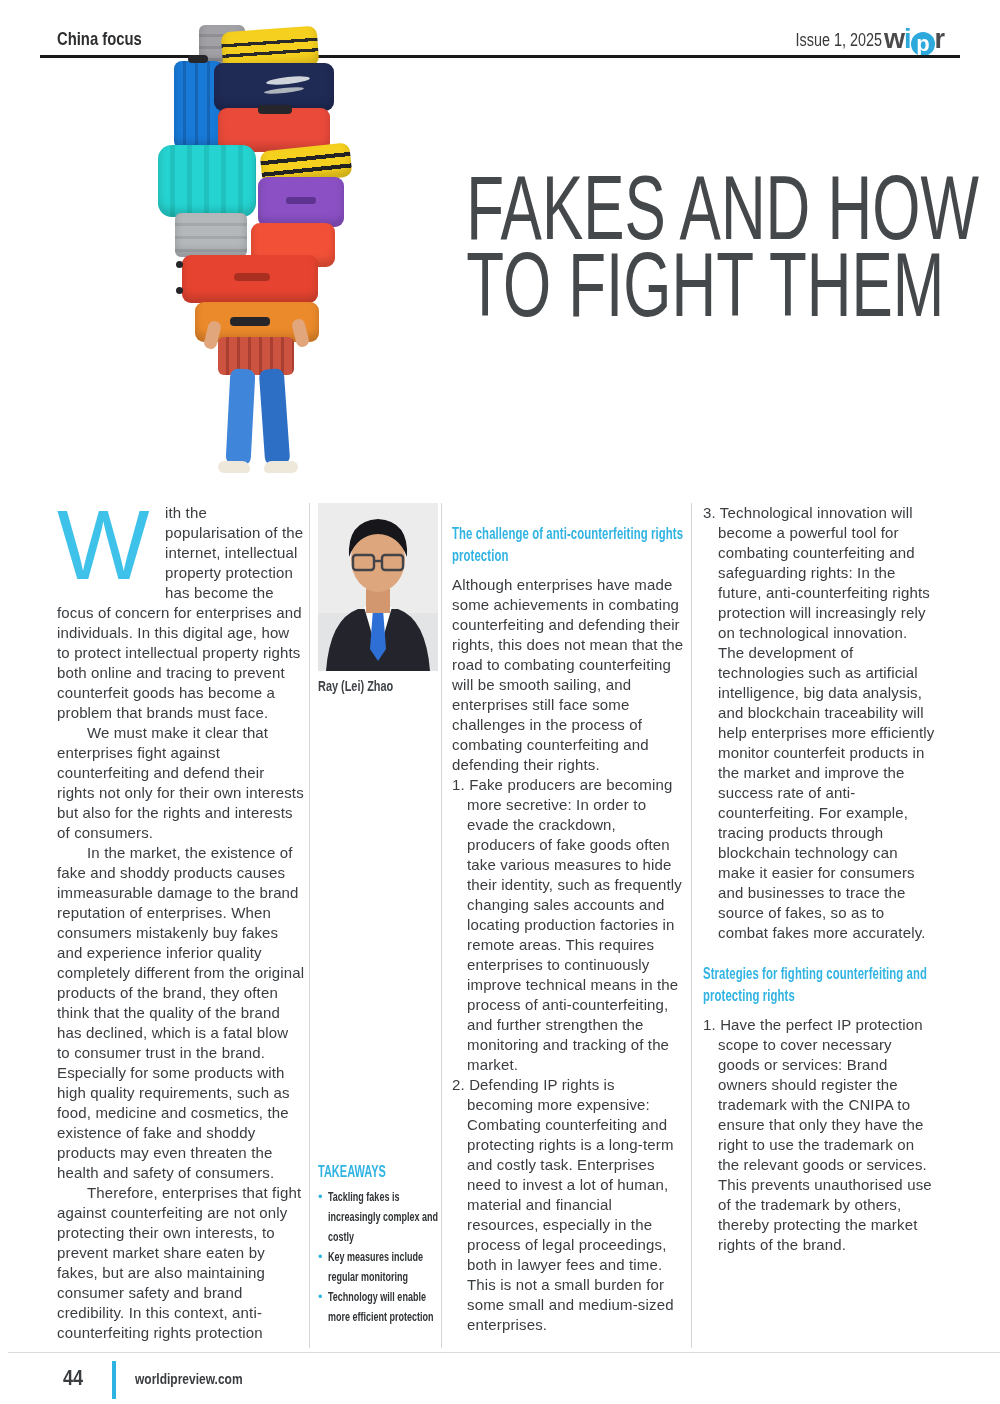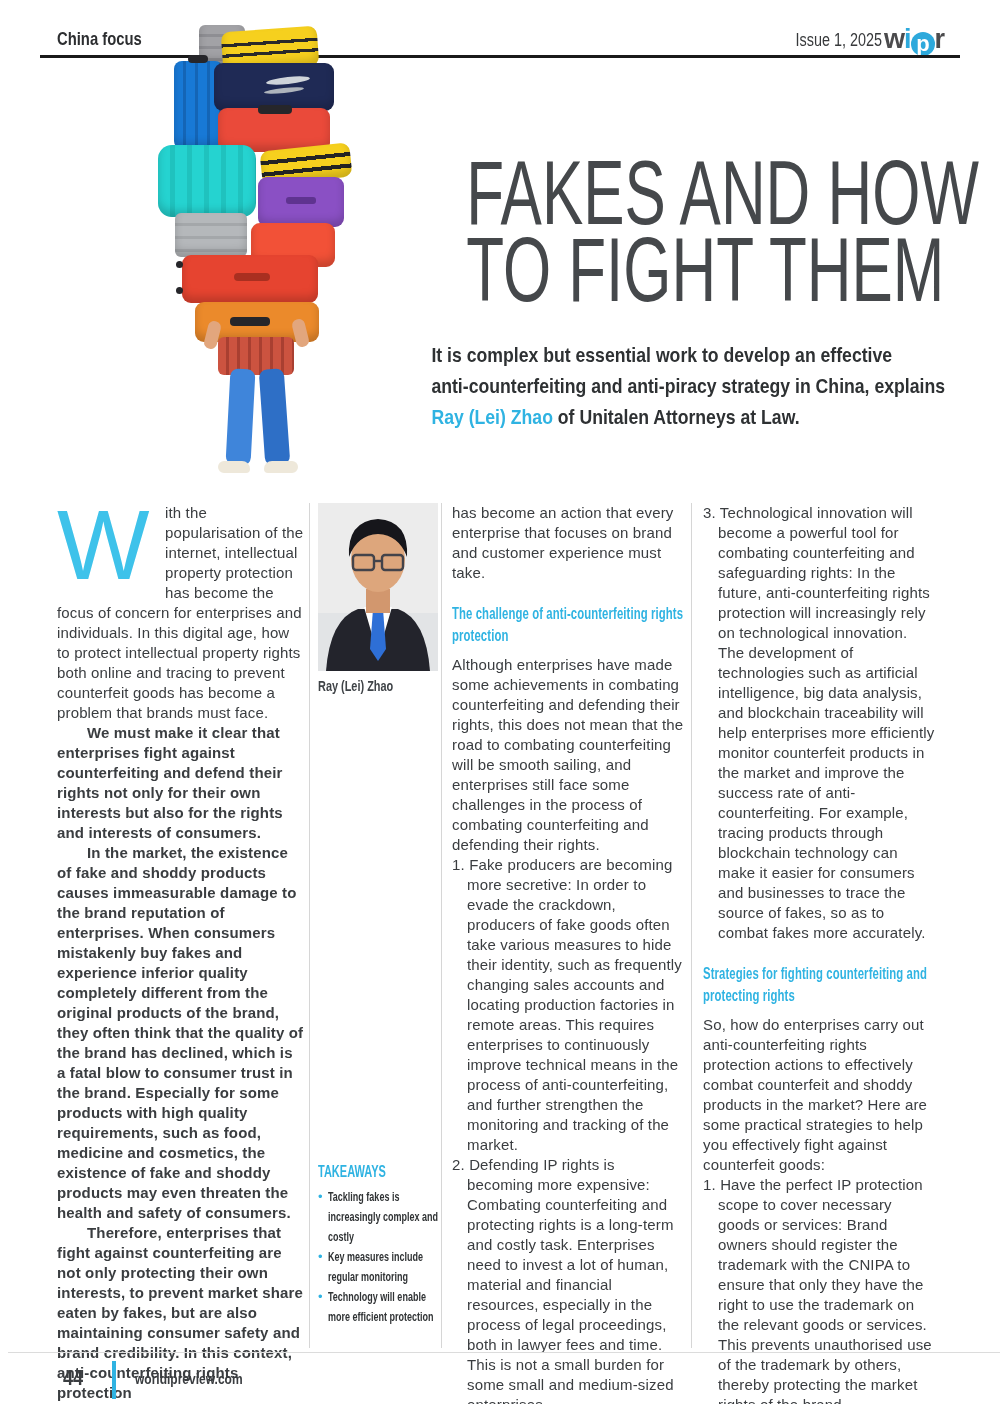--- a/index.html
+++ b/index.html
@@ -21,32 +21,32 @@
   .hd-rule{position:absolute;left:40px;right:40px;top:55px;height:3px;background:#191919;z-index:1;}
 
   
   .stack{position:absolute;left:158px;top:25px;width:200px;height:458px;z-index:2;}
   .stack div{position:absolute;}
   .case{border-radius:9px;box-shadow:inset 0 -6px 8px rgba(0,0,0,.18);}
   .handle{background:#26262a;border-radius:4px;box-shadow:none;}
   .wheel{width:7px;height:7px;border-radius:50%;background:#26262a;}
 
   
-  .hero{position:absolute;left:385px;top:155px;width:580px;text-align:left;z-index:3;}
+  .hero{position:absolute;left:385px;top:170px;width:580px;text-align:center;z-index:3;}
   .title-line{font-size:86px;line-height:77px;color:#45484b;white-space:nowrap;
         transform:scale(0.72,1.05);transform-origin:50% 50%;font-weight:400;}
   .standfirst{margin-top:30px;}
   .sf-line{font-size:21px;line-height:31px;font-weight:bold;color:#2e3133;white-space:nowrap;
         transform:scaleX(0.84);transform-origin:50% 50%;}
   .sf-author{color:#2fb3e2;}
 
   
   .col{position:absolute;top:503px;font-size:15px;line-height:20px;color:#3a3d40;letter-spacing:.15px;}
   .col p{margin:0;}
-  .col p.ind{text-indent:30px;font-weight:bold;}
+  .col p.ind{text-indent:30px;}
   .col p.li{padding-left:15px;text-indent:-15px;}
   #col1{left:57px;width:248px;}
   #col3{left:452px;width:232px;}
   #col4{left:703px;width:233px;}
   .vrule{position:absolute;top:503px;height:845px;width:1px;background:#d6d6d6;}
 
   .dropcap{float:left;width:102px;height:82px;margin:2px 6px 0 0;font-size:98px;line-height:80px;
         color:#3ec2ea;font-weight:400;}
 
   .sec-h{display:block;width:150%;transform:scaleX(0.667);transform-origin:0 0;
@@ -112,25 +112,20 @@
     <div style="left:136px;top:294px;width:13px;height:28px;background:#e2a67d;border-radius:6px;transform:rotate(-14deg);"></div>
     <div style="left:70px;top:344px;width:25px;height:96px;background:#3f85da;border-radius:8px;transform:rotate(3deg);"></div>
     <div style="left:104px;top:344px;width:25px;height:96px;background:#2e6fc6;border-radius:8px;transform:rotate(-4deg);"></div>
     <div style="left:60px;top:436px;width:32px;height:12px;background:#eee8da;border-radius:6px 8px 4px 6px;"></div>
     <div style="left:106px;top:436px;width:34px;height:12px;background:#eee8da;border-radius:8px 6px 6px 4px;"></div>
   </div>
 
   <div class="hero">
     <div class="title-line">FAKES AND HOW</div>
     <div class="title-line">TO FIGHT THEM</div>
-    <div class="standfirst">
-      <div class="sf-line">It is complex but essential work to develop an effective</div>
-      <div class="sf-line">anti-counterfeiting and anti-piracy strategy in China, explains</div>
-      <div class="sf-line"><span class="sf-author">Ray (Lei) Zhao</span><span> of Unitalen Attorneys at Law.</span></div>
-    </div>
   </div>
 
   <div class="vrule" style="left:309px;"></div>
   <div class="vrule" style="left:441px;"></div>
   <div class="vrule" style="left:691px;"></div>
 
   <div class="col" id="col1">
     <p><span class="dropcap">W</span><span>ith the popularisation of the internet, intellectual property protection has become the focus of concern for enterprises and individuals. In this digital age, how to protect intellectual property rights both online and tracing to prevent counterfeit goods has become a problem that brands must face.</span></p>
     <p class="ind">We must make it clear that enterprises fight against counterfeiting and defend their rights not only for their own interests but also for the rights and interests of consumers.</p>
     <p class="ind">In the market, the existence of fake and shoddy products causes immeasurable damage to the brand reputation of enterprises. When consumers mistakenly buy fakes and experience inferior quality completely different from the original products of the brand, they often think that the quality of the brand has declined, which is a fatal blow to consumer trust in the brand. Especially for some products with high quality requirements, such as food, medicine and cosmetics, the existence of fake and shoddy products may even threaten the health and safety of consumers.</p>
@@ -166,31 +161,29 @@
         <span class="tk-text">Key measures include regular monitoring</span>
       </div>
       <div class="tk-item">
         <span class="tk-bullet">•</span>
         <span class="tk-text">Technology will enable more efficient protection</span>
       </div>
     </div>
   </div>
 
   <div class="col" id="col3">
-    <p>has become an action that every enterprise that focuses on brand and customer experience must take.</p>
     <span class="sec-h">The challenge of anti-counterfeiting rights protection</span>
     <p>Although enterprises have made some achievements in combating counterfeiting and defending their rights, this does not mean that the road to combating counterfeiting will be smooth sailing, and enterprises still face some challenges in the process of combating counterfeiting and defending their rights.</p>
     <p class="li">1. Fake producers are becoming more secretive: In order to evade the crackdown, producers of fake goods often take various measures to hide their identity, such as frequently changing sales accounts and locating production factories in remote areas. This requires enterprises to continuously improve technical means in the process of anti-counterfeiting, and further strengthen the monitoring and tracking of the market.</p>
     <p class="li">2. Defending IP rights is becoming more expensive: Combating counterfeiting and protecting rights is a long-term and costly task. Enterprises need to invest a lot of human, material and financial resources, especially in the process of legal proceedings, both in lawyer fees and time. This is not a small burden for some small and medium-sized enterprises.</p>
   </div>
 
   <div class="col" id="col4">
     <p class="li">3. Technological innovation will become a powerful tool for combating counterfeiting and safeguarding rights: In the future, anti-counterfeiting rights protection will increasingly rely on technological innovation. The development of technologies such as artificial intelligence, big data analysis, and blockchain traceability will help enterprises more efficiently monitor counterfeit products in the market and improve the success rate of anti-counterfeiting. For example, tracing products through blockchain technology can make it easier for consumers and businesses to trace the source of fakes, so as to combat fakes more accurately.</p>
     <span class="sec-h">Strategies for fighting counterfeiting and protecting rights</span>
-    <p>So, how do enterprises carry out anti-counterfeiting rights protection actions to effectively combat counterfeit and shoddy products in the market? Here are some practical strategies to help you effectively fight against counterfeit goods:</p>
     <p class="li">1. Have the perfect IP protection scope to cover necessary goods or services: Brand owners should register the trademark with the CNIPA to ensure that only they have the right to use the trademark on the relevant goods or services. This prevents unauthorised use of the trademark by others, thereby protecting the market rights of the brand.</p>
   </div>
 
   <div class="footer">
     <span class="pageno">44</span>
     <span class="fbar"></span>
     <span class="site">worldipreview.com</span>
   </div>
 
 </div>

